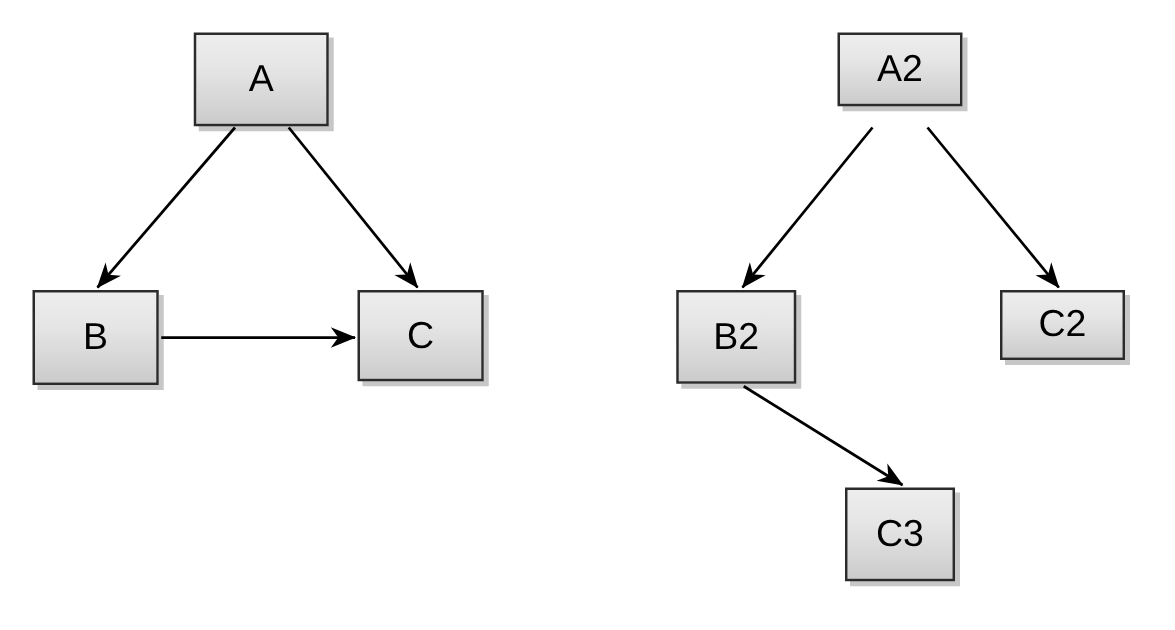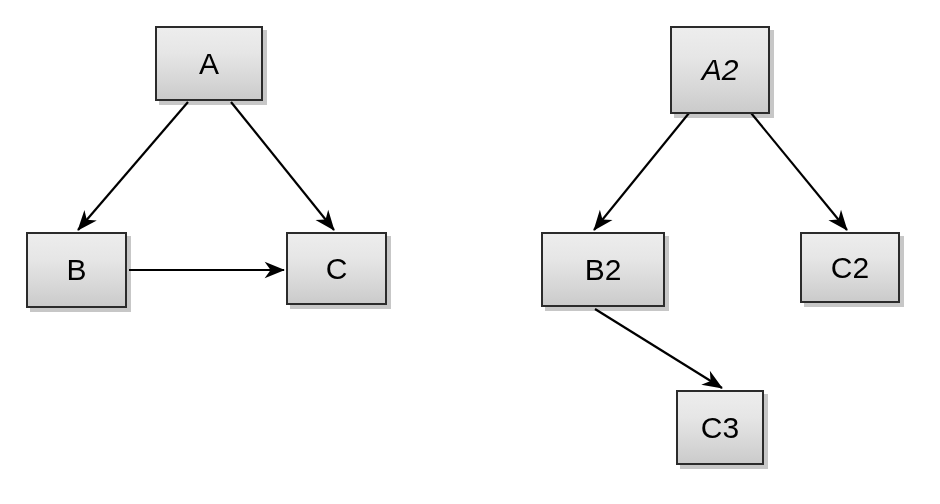--- a/index.html
+++ b/index.html
@@ -72,27 +72,27 @@
   <div id="nodes-group">
       <div class="node" style="left: 155px; top: 26px; width: 108px; height: 75px;">
         <span class="node-label">A</span>
       </div>
       <div class="node" style="left: 26px; top: 232px; width: 101px; height: 76px;">
         <span class="node-label">B</span>
       </div>
       <div class="node" style="left: 286px; top: 232px; width: 101px; height: 73px;">
         <span class="node-label">C</span>
       </div>
-      <div class="node" style="left: 670px; top: 26px; width: 100px; height: 88px; font-style: italic;">
+      <div class="node" style="left: 670px; top: 26px; width: 100px; height: 59px;">
         <span class="node-label">A2</span>
       </div>
-      <div class="node" style="left: 541px; top: 232px; width: 124px; height: 75px;">
+      <div class="node" style="left: 541px; top: 232px; width: 96px; height: 75px;">
         <span class="node-label">B2</span>
       </div>
-      <div class="node" style="left: 800px; top: 232px; width: 100px; height: 71px;">
+      <div class="node" style="left: 800px; top: 232px; width: 100px; height: 56px;">
         <span class="node-label">C2</span>
       </div>
       <div class="node" style="left: 676px; top: 390px; width: 88px; height: 75px;">
         <span class="node-label">C3</span>
       </div>
     </div>
 
 </div>
 
 </body></html>

